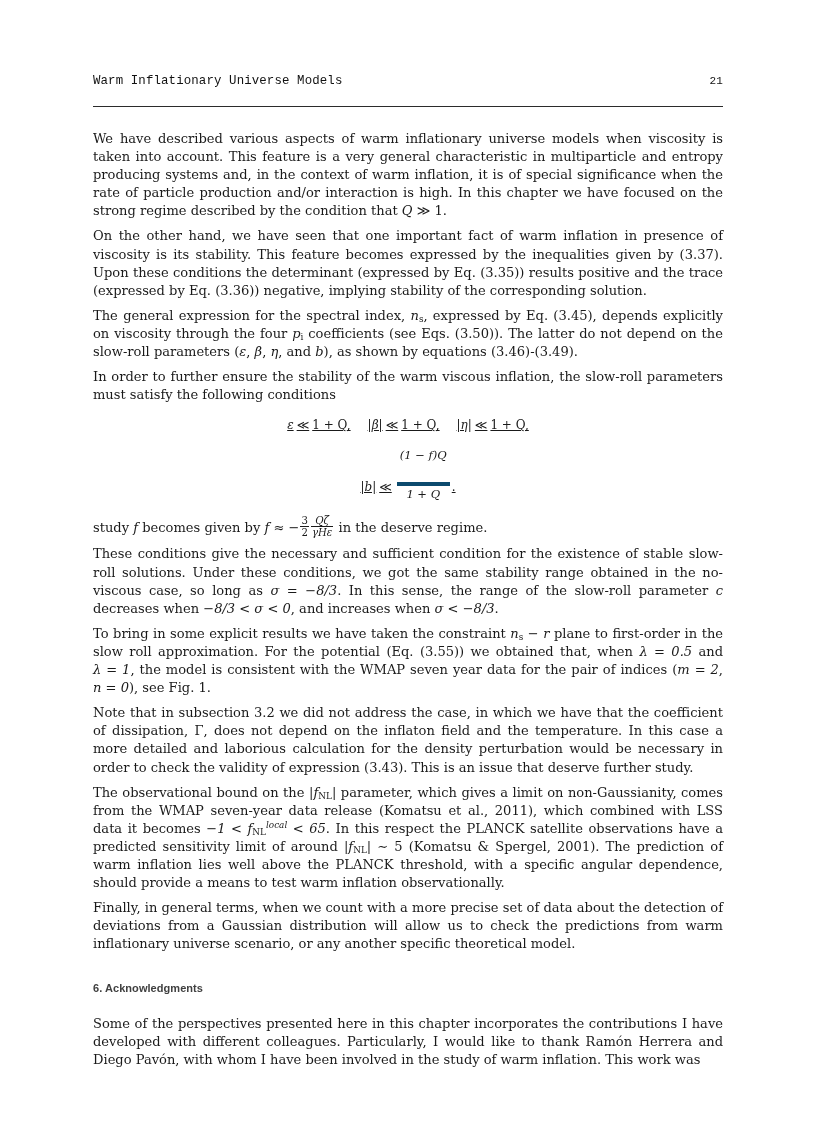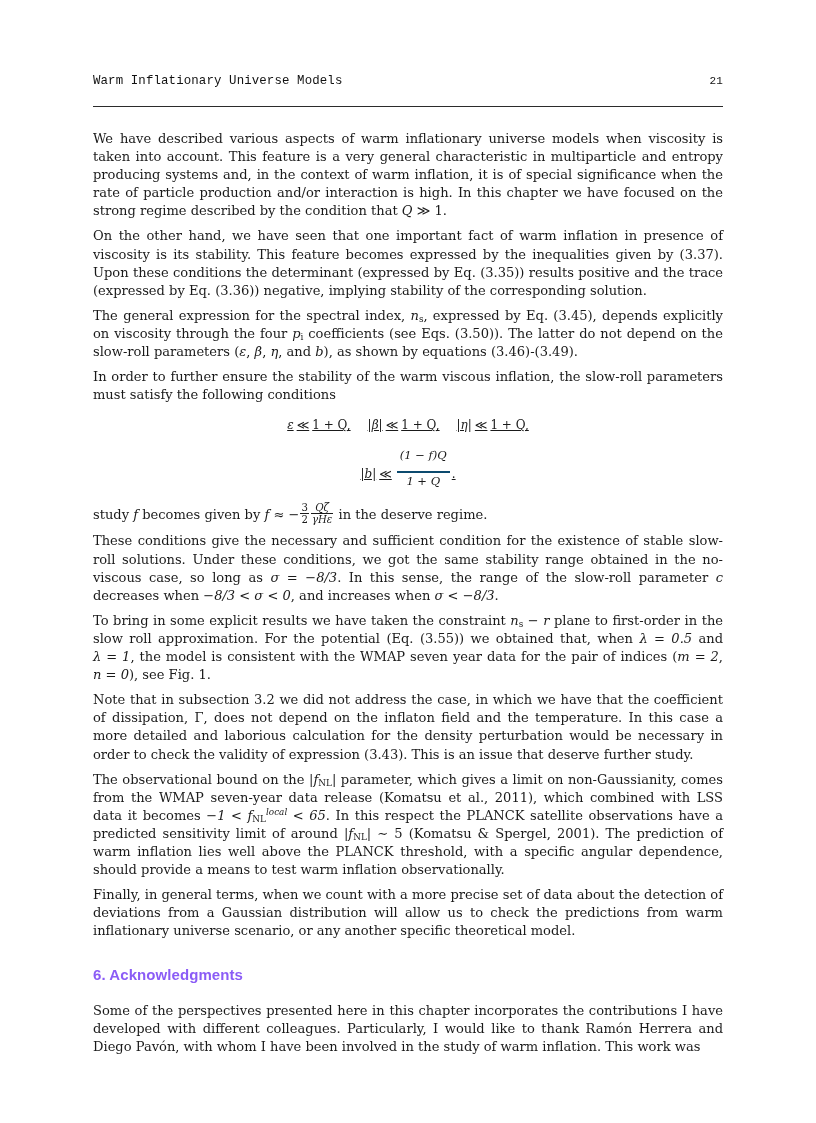--- a/index.html
+++ b/index.html
@@ -91,22 +91,22 @@
 
   
   .frac {
     display: inline-block;
     vertical-align: -0.52em;
     text-align: center;
     margin: 0 2px;
   }
   .frac .num {
     display: block;
-    padding: 0 3px 8px 3px;
-    border-bottom: 2px solid #0c4a6e;
+    padding: 0 3px 19px 3px;
+    border-bottom: 4px solid #0c4a6e;
     font-size: 0.96em;
   }
   .frac .den {
     display: block;
     padding: 1px 3px 0 3px;
     font-size: 0.96em;
   }
 
   
   .sfrac {
@@ -125,22 +125,22 @@
   .sfrac .den {
     display: block;
     padding: 0 1px;
     line-height: 1.12;
   }
 
   
   .sec-head {
     font-family: "Liberation Sans", sans-serif;
     font-weight: bold;
-    font-size: 15px;
-    color: #8b5cf6;
+    font-size: 11px;
+    color: #404040;
     margin: 26px 0 17px 0;
     letter-spacing: 0.005em;
   }
 </style>
 </head>
 <body>
 
 <div class="page">
   <div class="content">
 

